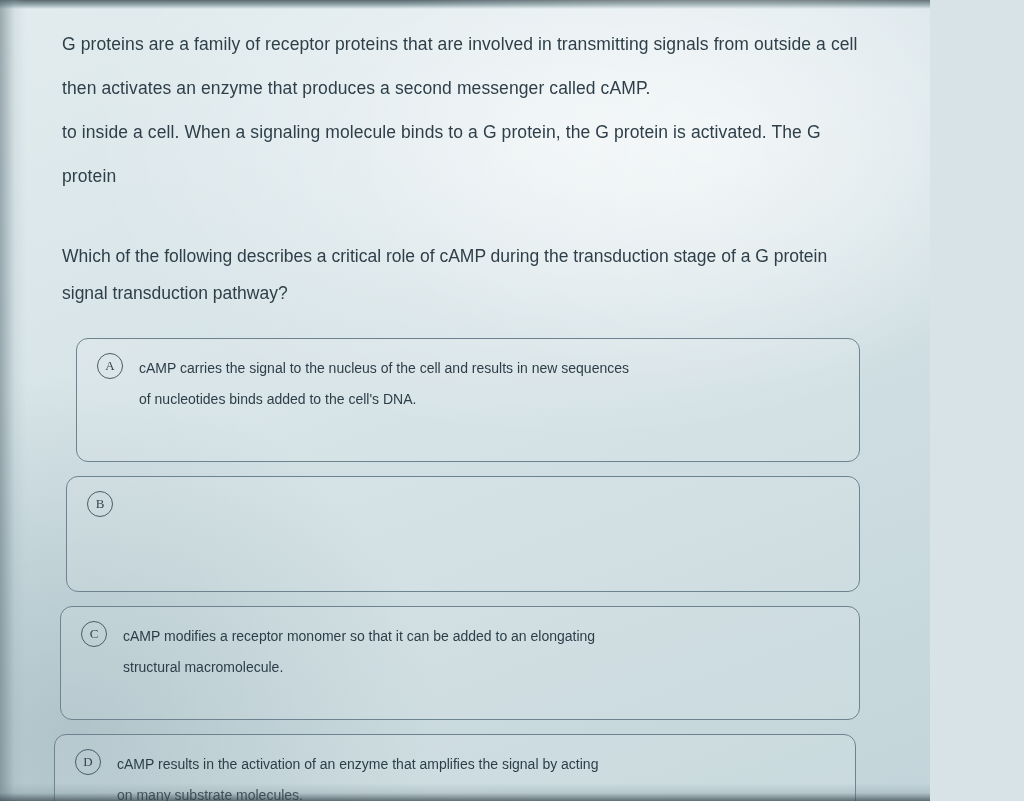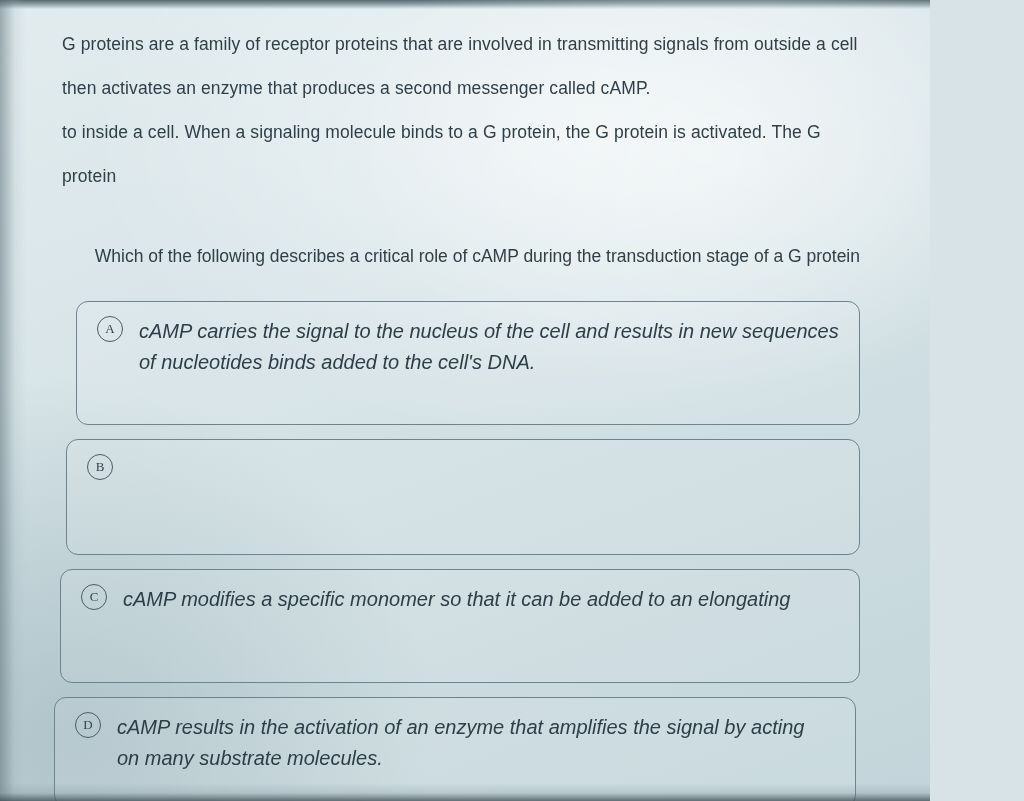--- a/index.html
+++ b/index.html
@@ -67,21 +67,20 @@
     max-width: 880px;
   }
   .gap { height: 28px; }
 
   .question {
     font-size: 17.5px;
     line-height: 37px;
     color: #2e3f49;
     max-width: 860px;
     margin-top: 12px;
-    text-align: right;
   }
 
   .choices {
     margin-top: 26px;
   }
   .choice-row {
     position: relative;
     display: flex;
     align-items: flex-start;
     margin-bottom: 14px;
@@ -105,24 +104,23 @@
     border: 1.3px solid #4a5c68;
     border-radius: 50%;
     display: flex;
     align-items: center;
     justify-content: center;
     font-size: 13px;
     font-family: "Liberation Serif", serif;
     color: #33454f;
   }
   .choice-text {
-    font-size: 20px;
+    font-size: 14px;
     line-height: 31px;
     color: #2d3e48;
-    font-style: italic;
   }
 
   
   .row-a .choice-box { margin-left: 14px; width: 798px; min-height: 124px; }
   .row-b .choice-box { margin-left: 4px; width: 804px; min-height: 116px; }
   .row-c .choice-box { margin-left: -2px; width: 800px; min-height: 114px; }
   .row-d .choice-box { margin-left: -8px; width: 802px; min-height: 110px; }
 </style>
 </head>
 <body>
@@ -137,20 +135,21 @@
     <div class="stem">
       <div>G proteins are a family of receptor proteins that are involved in transmitting signals from outside a cell</div>
       <div>then activates an enzyme that produces a second messenger called cAMP.</div>
       <div>to inside a cell. When a signaling molecule binds to a G protein, the G protein is activated. The G protein</div>
     </div>
 
     <div class="gap"></div>
 
     <div class="question">
       <div>Which of the following describes a critical role of cAMP during the transduction stage of a G protein</div>
+      <div>signal transduction pathway?</div>
     </div>
 
     <div class="choices">
 
       <div class="choice-row row-a">
         <div class="choice-box">
           <div class="choice-letter">A</div>
           <div class="choice-text">
             <div>cAMP carries the signal to the nucleus of the cell and results in new sequences</div>
             <div>of nucleotides binds added to the cell's DNA.</div>
@@ -163,21 +162,22 @@
         <div class="choice-box">
           <div class="choice-letter">B</div>
         </div>
 
       </div>
 
       <div class="choice-row row-c">
         <div class="choice-box">
           <div class="choice-letter">C</div>
           <div class="choice-text">
-            <div>cAMP modifies a specific monomer so that it can be added to an elongating</div>
+            <div>cAMP modifies a receptor monomer so that it can be added to an elongating</div>
+            <div>structural macromolecule.</div>
           </div>
         </div>
 
       </div>
 
       <div class="choice-row row-d">
         <div class="choice-box">
           <div class="choice-letter">D</div>
           <div class="choice-text">
             <div>cAMP results in the activation of an enzyme that amplifies the signal by acting</div>

